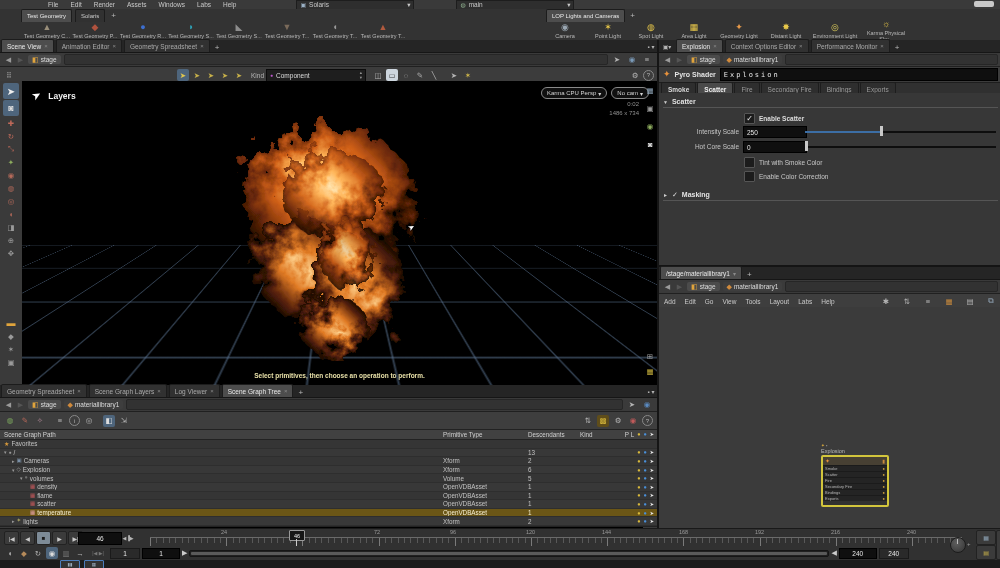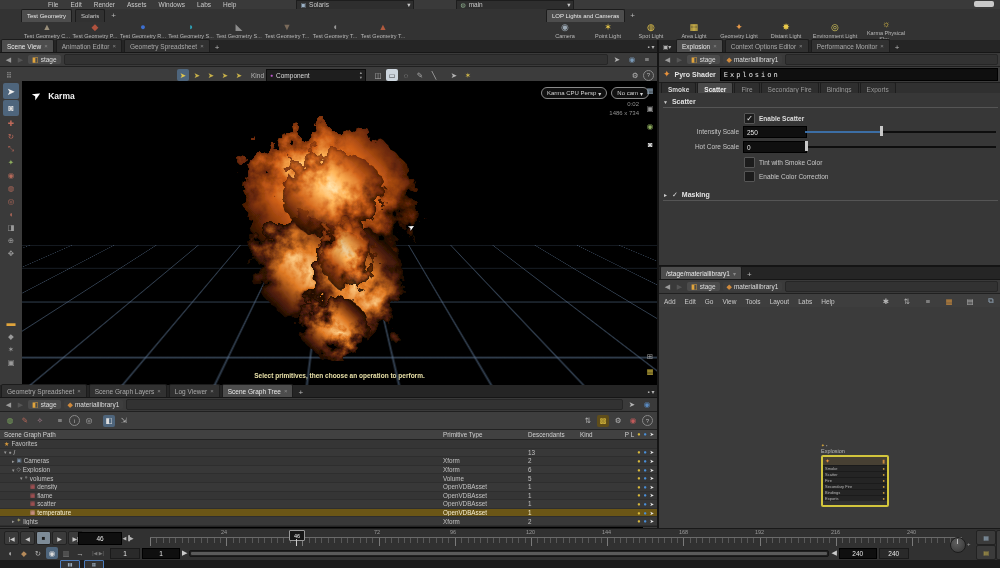--- a/index.html
+++ b/index.html
@@ -290,21 +290,21 @@
           <ellipse cx="128" cy="212" rx="34" ry="30" fill="url(#fg2)"></ellipse>
         </g>
         <g filter="url(#turb2)" opacity="0.85">
           <ellipse cx="126" cy="78" rx="52" ry="44" fill="url(#fg)"></ellipse>
           <ellipse cx="140" cy="140" rx="26" ry="34" fill="url(#fg)"></ellipse>
         </g>
       </svg>
 
       <div class="abs f" style="left:10px;top:8px;gap:7px;">
         <span style="color:#fff;font-size:11px;transform:rotate(-30deg);">➤</span>
-        <span style="color:#f2f2f2;font-weight:bold;font-size:8.5px;">Karma</span>
+        <span style="color:#f2f2f2;font-weight:bold;font-size:8.5px;">Layers</span>
       </div>
       <div class="abs f" style="right:8px;top:6px;gap:4px;">
         <span class="pill">
             <span>Karma CPU Persp</span>
             <span>▾</span>
           </span>
         <span class="pill">
             <span>No cam</span>
             <span>▾</span>
           </span>

